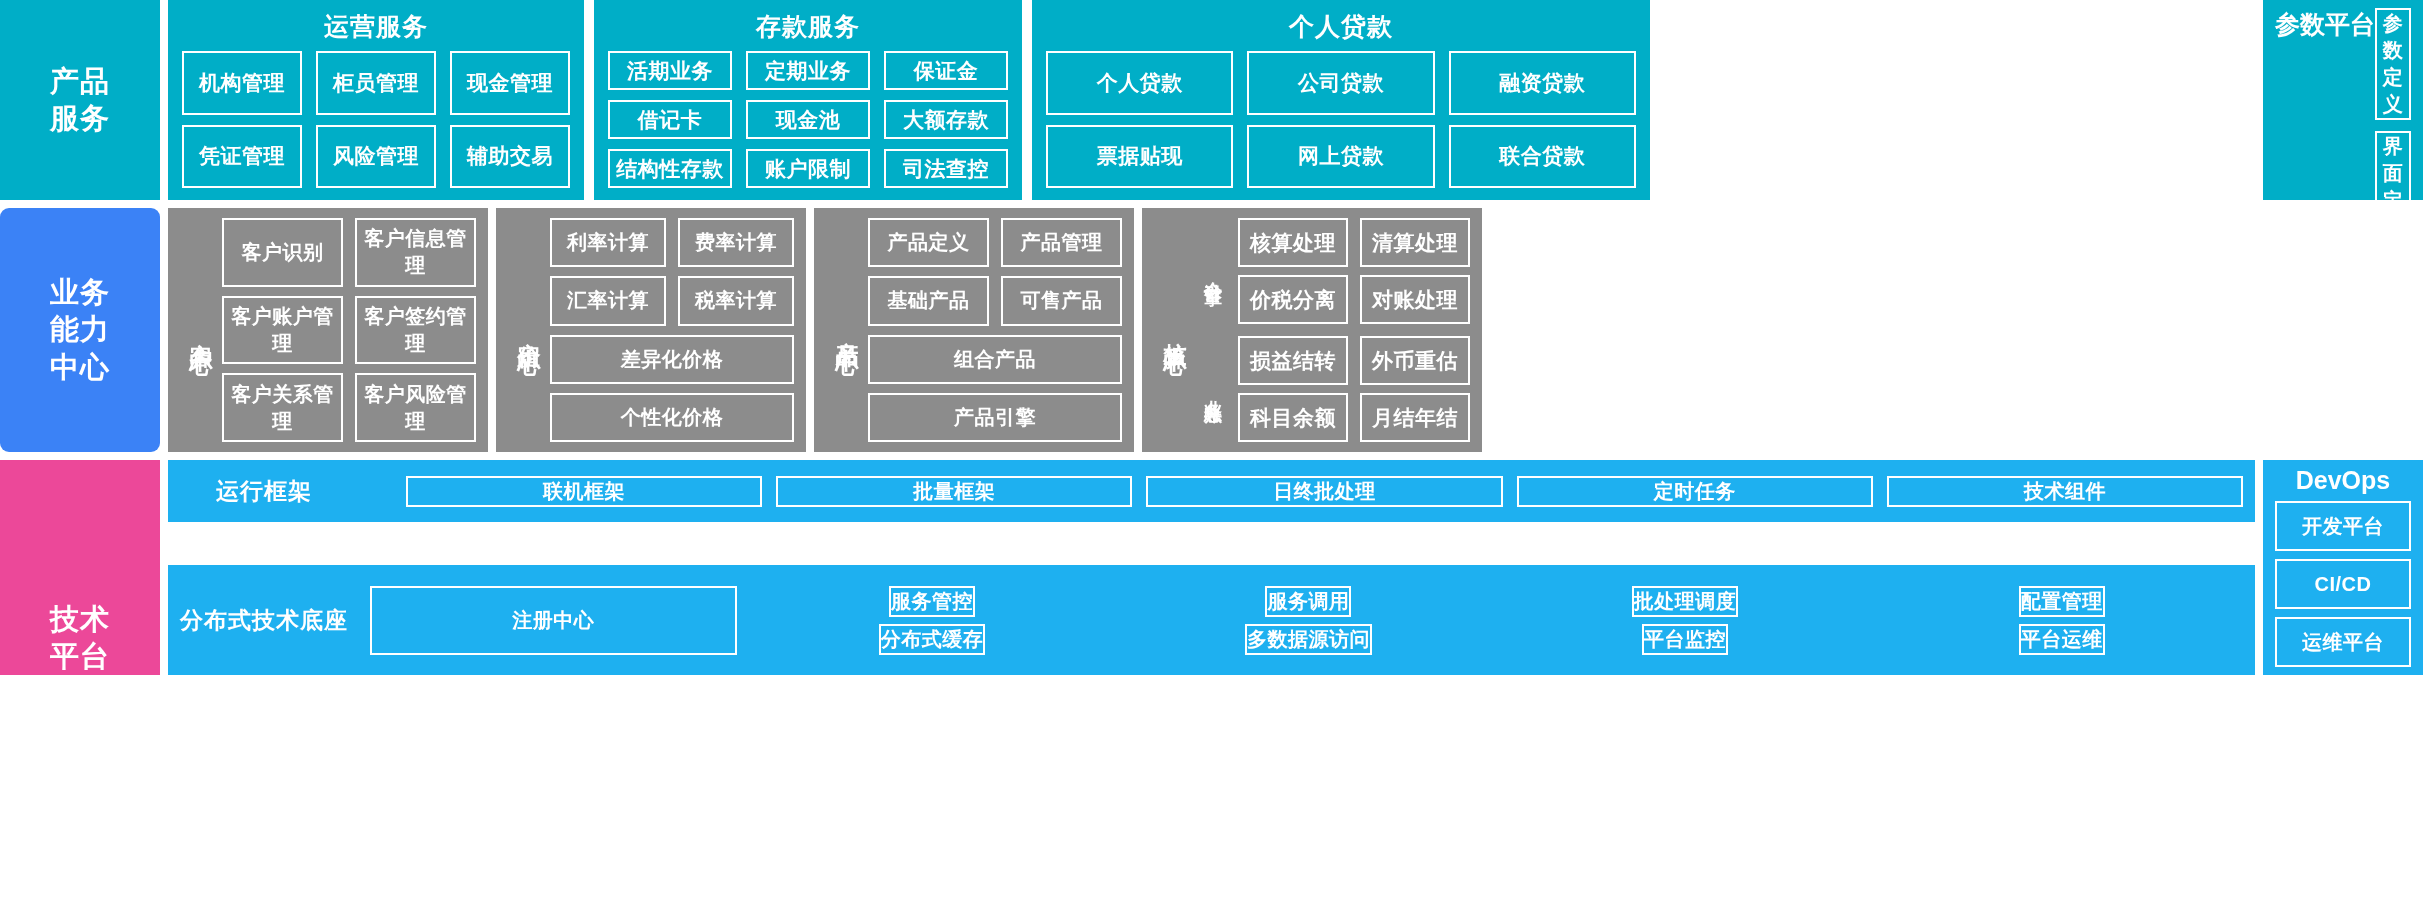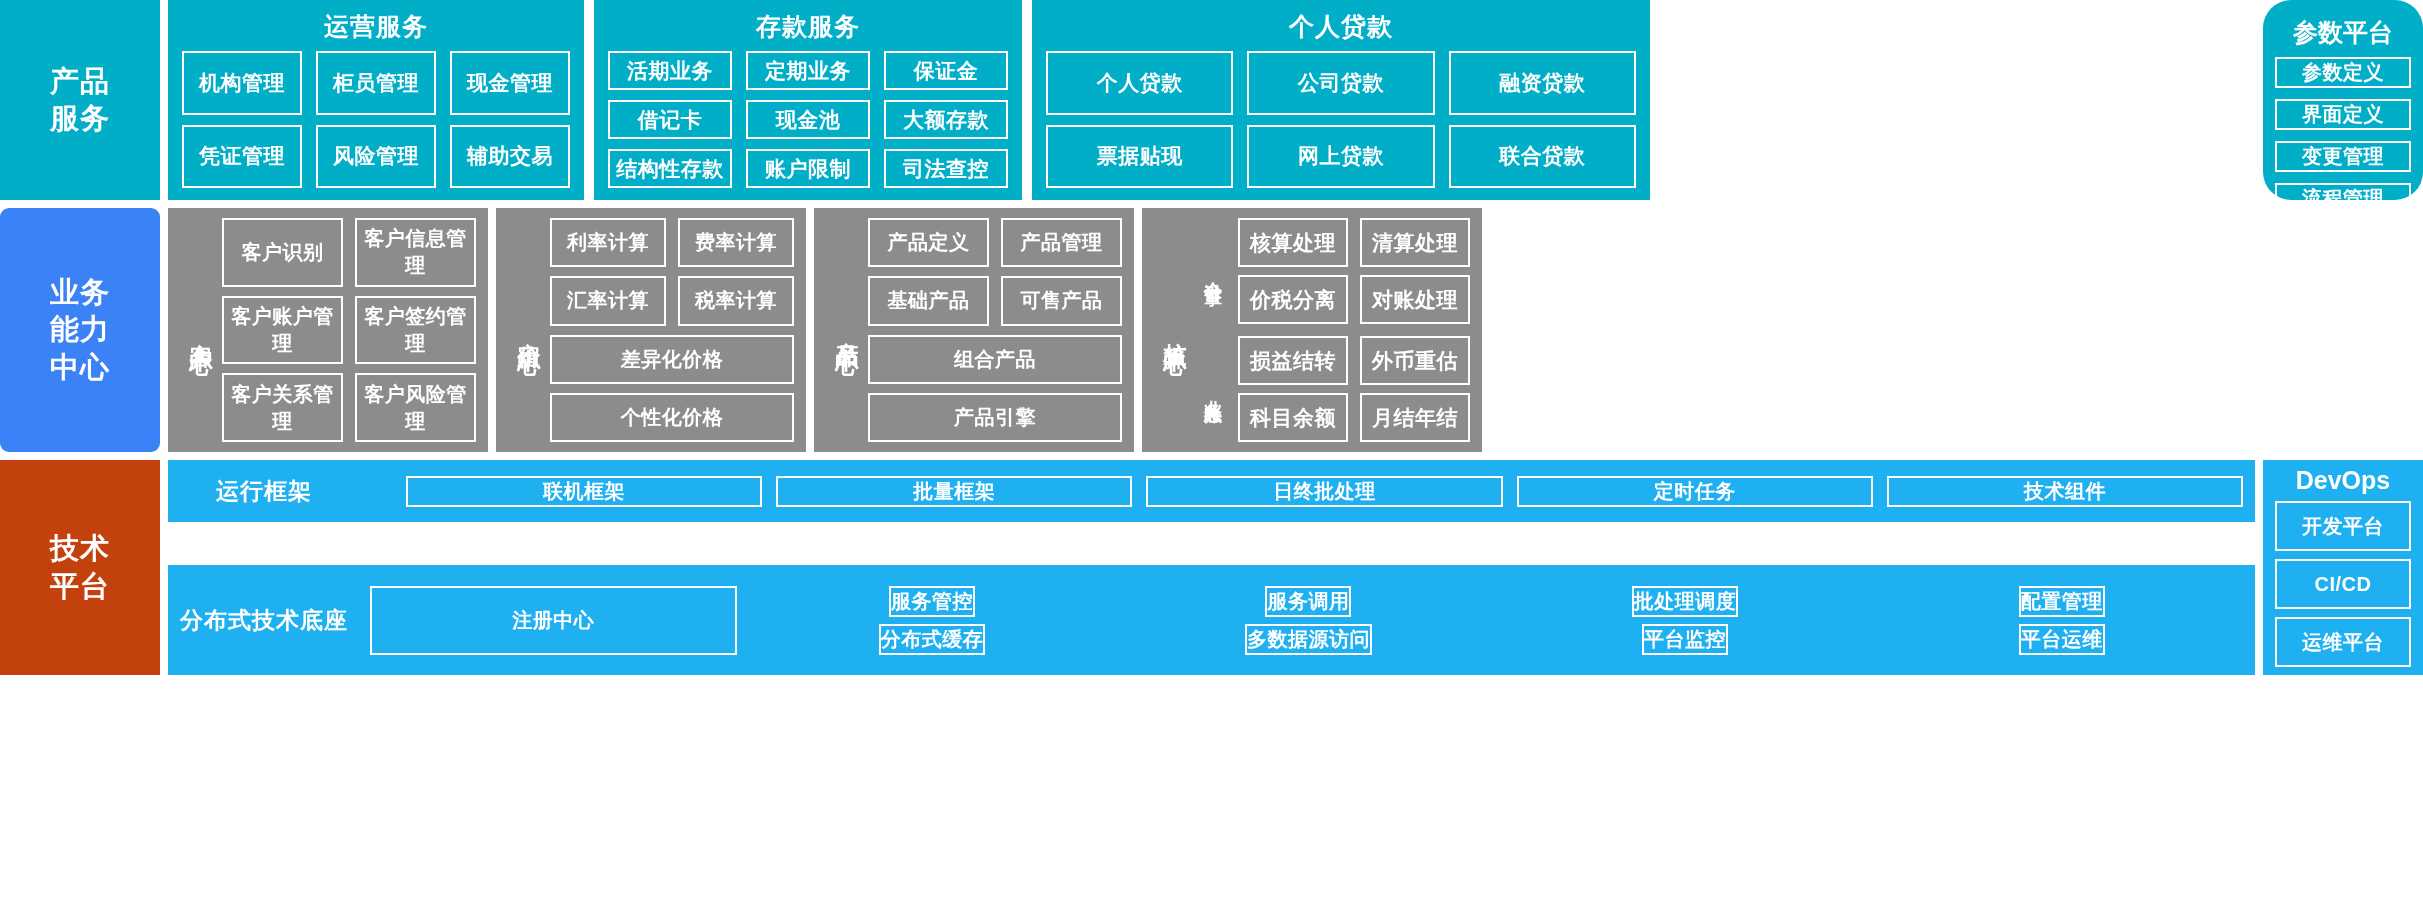--- a/index.html
+++ b/index.html
@@ -21,21 +21,21 @@
   
   .rail {
     flex: 0 0 160px;
     display: flex; align-items: center; justify-content: center;
     color: #ffffff; font-weight: bold; font-size: 29px;
     line-height: 1.28; text-align: center;
     letter-spacing: 1px;
   }
   .rail.cyan { background: #00AEC7; }
   .rail.gray { background: #3b82f6; border-radius: 9px; }
-  .rail.blue { background: #c2410c; }
+  .rail.blue { background: #ec4899; align-items: flex-end; }
 
   
   .row1 { height: 200px; }
   .row1-body { flex: 1; display: flex; gap: 10px; }
   .svc-panel {
     background: #00AEC7;
     display: flex; flex-direction: column;
     padding: 10px 14px 12px 14px;
   }
   .svc-title {
@@ -54,23 +54,22 @@
     color: #ffffff; font-size: 21px; font-weight: bold;
     text-align: center; letter-spacing: .5px;
   }
   .p-ops   { flex: 0 0 416px; }
   .p-dep   { flex: 0 0 428px; }
   .p-loan  { flex: 0 0 618px; }
 
   
   .sidecol {
     flex: 0 0 160px; background: #00AEC7;
-    display: flex; flex-direction: column;
-    padding: 16px 12px 10px 12px;
-    border-radius: 28px;
+    display: flex; flex-direction: row;
+    padding: 8px 12px 10px 12px;
   }
   .sidecol-title {
     color: #fff; font-size: 25px; font-weight: bold;
     text-align: center; margin-bottom: 8px;
   }
   .sidecol-list {
     flex: 1; display: flex; flex-direction: column; gap: 11px;
   }
   .sidecol-list .cell { flex: 1; font-size: 20px; }
 

